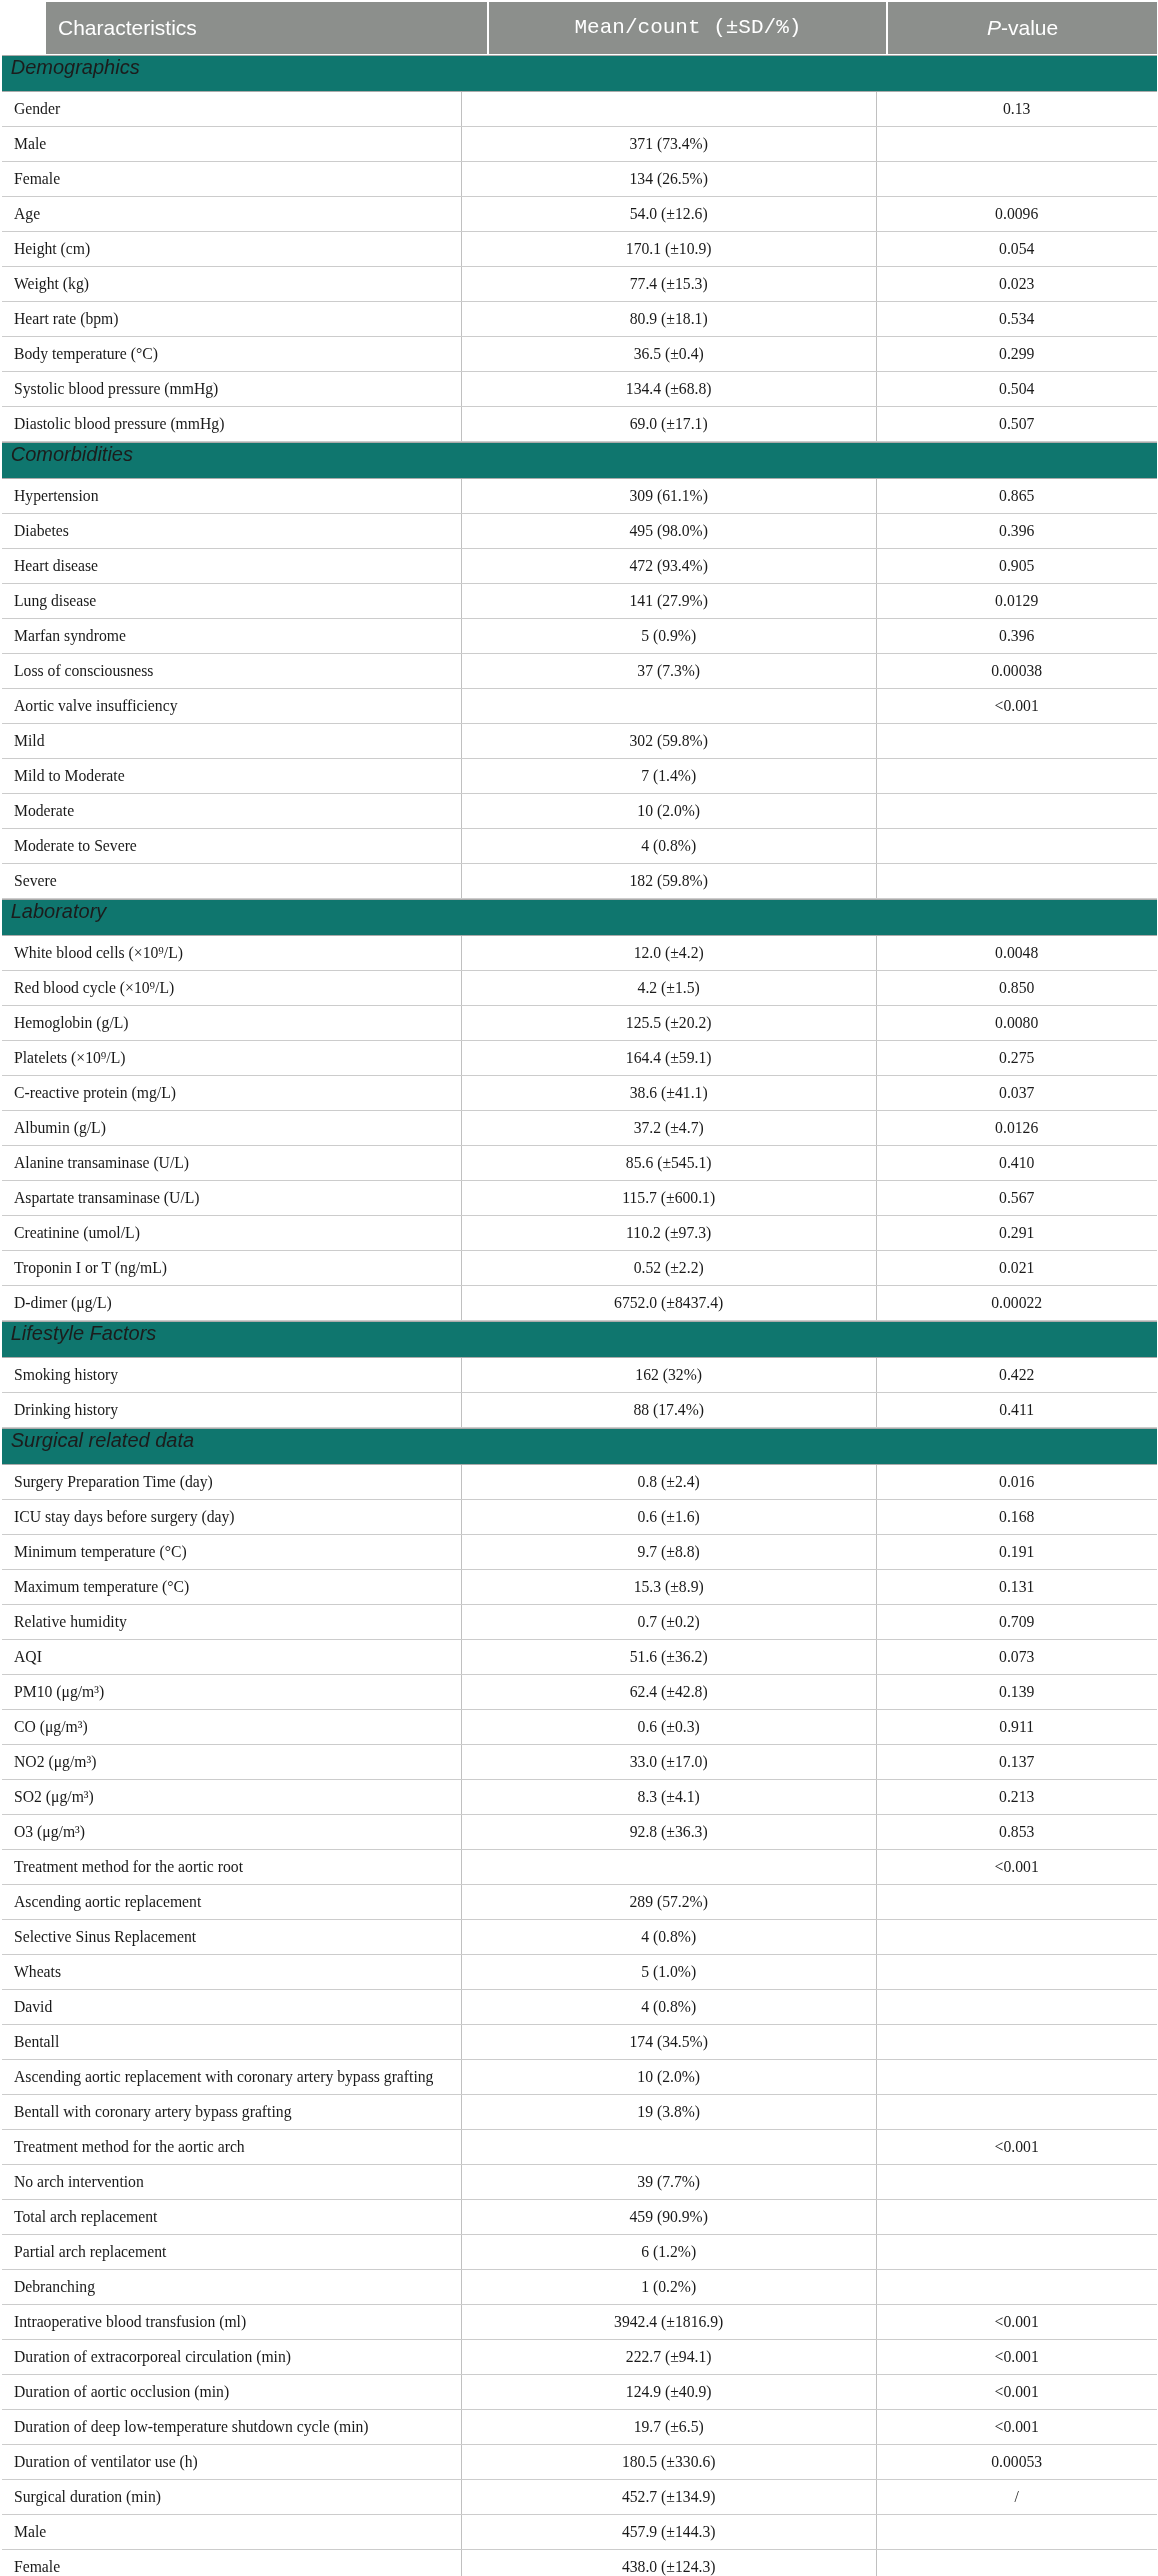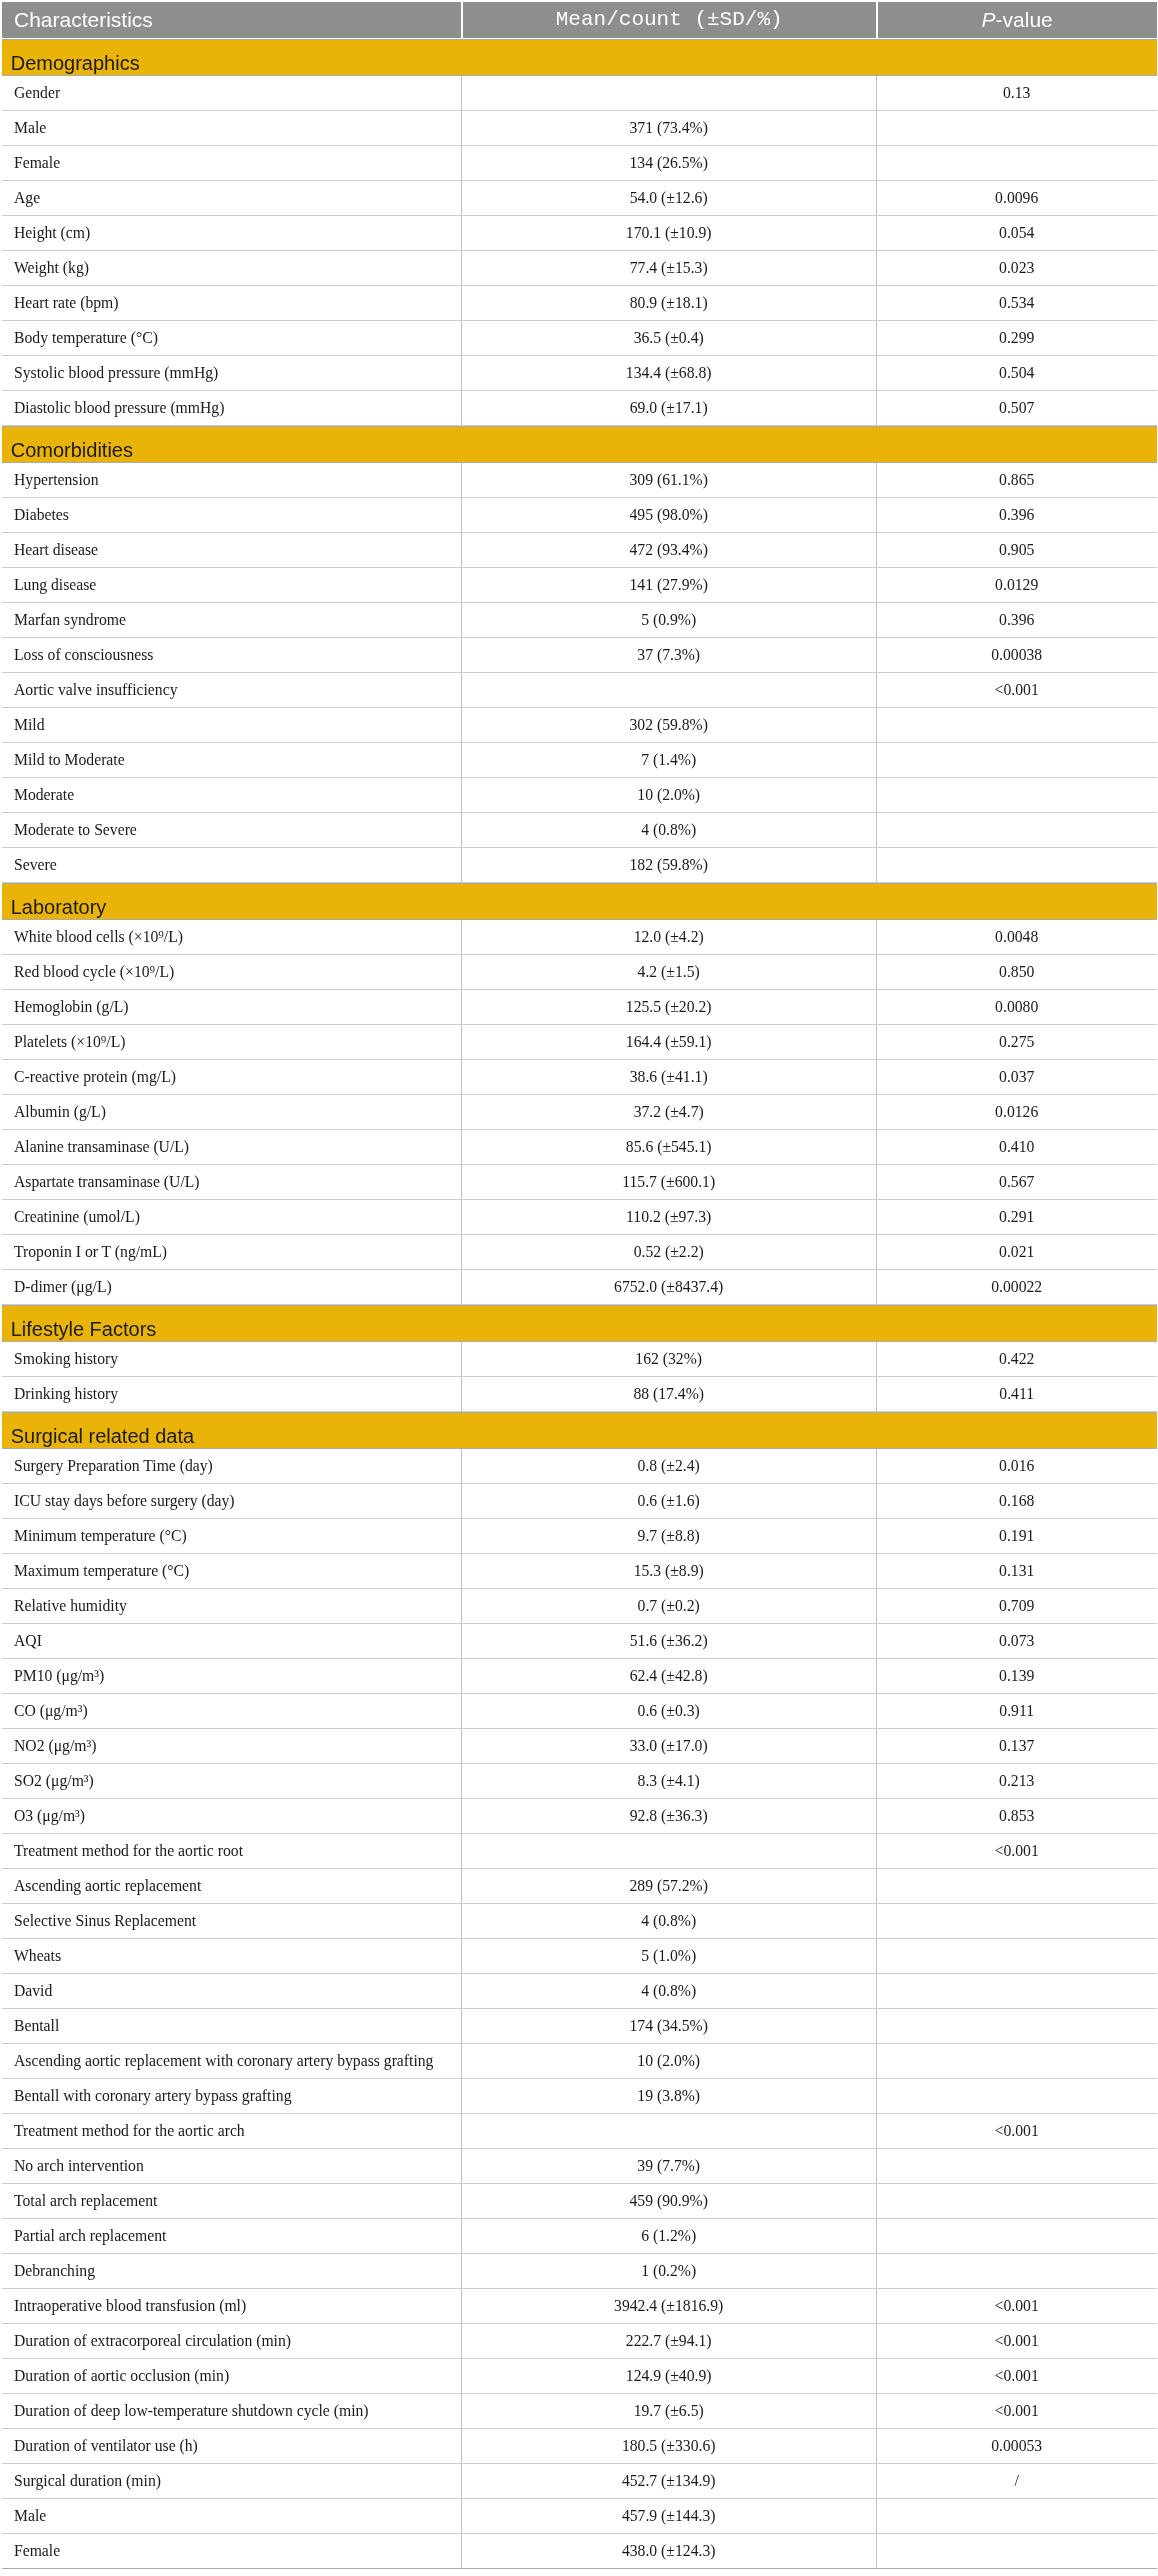--- a/index.html
+++ b/index.html
@@ -14,49 +14,51 @@
     font-family: "Liberation Serif", "DejaVu Serif", serif;
     color: #1a1a1a;
   }
   .table-wrap {
     padding: 1.7px 1.7px 0 1.7px;
     width: 1155px;
   }
   
   .thead {
     display: flex;
-    height: 36px;
+    height: 52px;
     background: #8c8f8c;
     margin-bottom: 1.1px;
+    margin-left: 44px;
   }
   .thead .hcell {
     display: flex;
     align-items: center;
     font-family: "Liberation Sans", "DejaVu Sans", sans-serif;
     font-size: 21px;
     color: #ffffff;
     box-sizing: border-box;
   }
   .thead .h1 { width: 459px; justify-content: flex-start; padding-left: 12.3px; }
   .thead .h2 { width: 415px; justify-content: center; border-left: 2.2px solid #ffffff; font-family: Liberation Mono, monospace; }
   .thead .h3 { width: 281px; justify-content: center; border-left: 2.2px solid #ffffff; }
   .p-italic { font-style: italic; }
   
   .band {
     height: 37px;
     box-sizing: border-box;
-    background: #eab308;
+    background: #0f766e;
     border-top: 1.1px solid #ababab;
     border-bottom: 1.1px solid #ababab;
     display: flex;
-    align-items: flex-end;
+    align-items: flex-start;
     padding-left: 9px;
     font-family: "Liberation Sans", "DejaVu Sans", sans-serif;
     font-size: 20px;
     color: #1c1c1c;
+    font-style: italic;
   }
   
   .row {
     display: flex;
     height: 35px;
     box-sizing: border-box;
     border-bottom: 1.1px solid #cccccc;
     background: #ffffff;
   }
   .row:last-child { border-bottom: 1.1px solid #ababab; }

